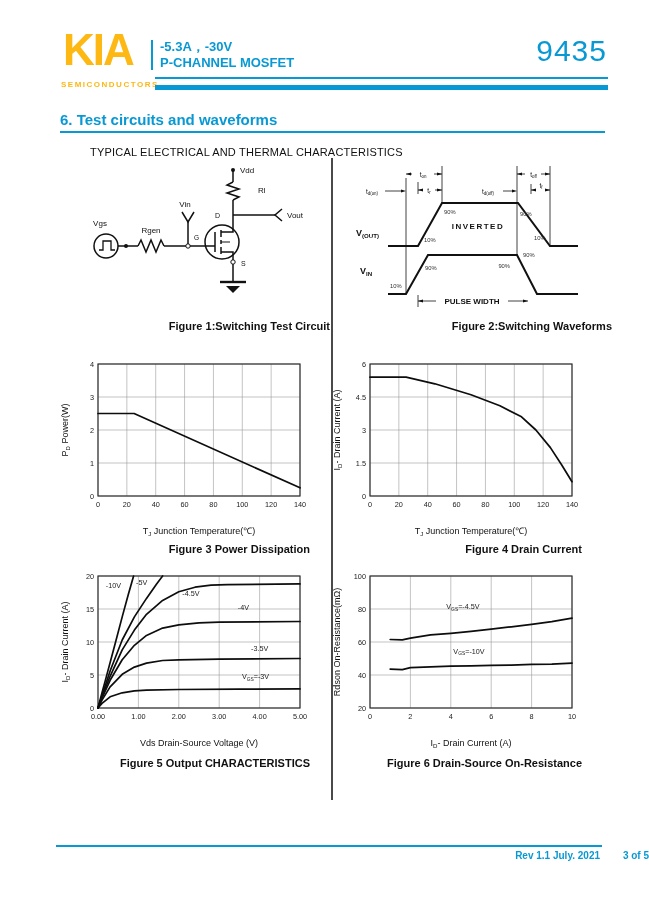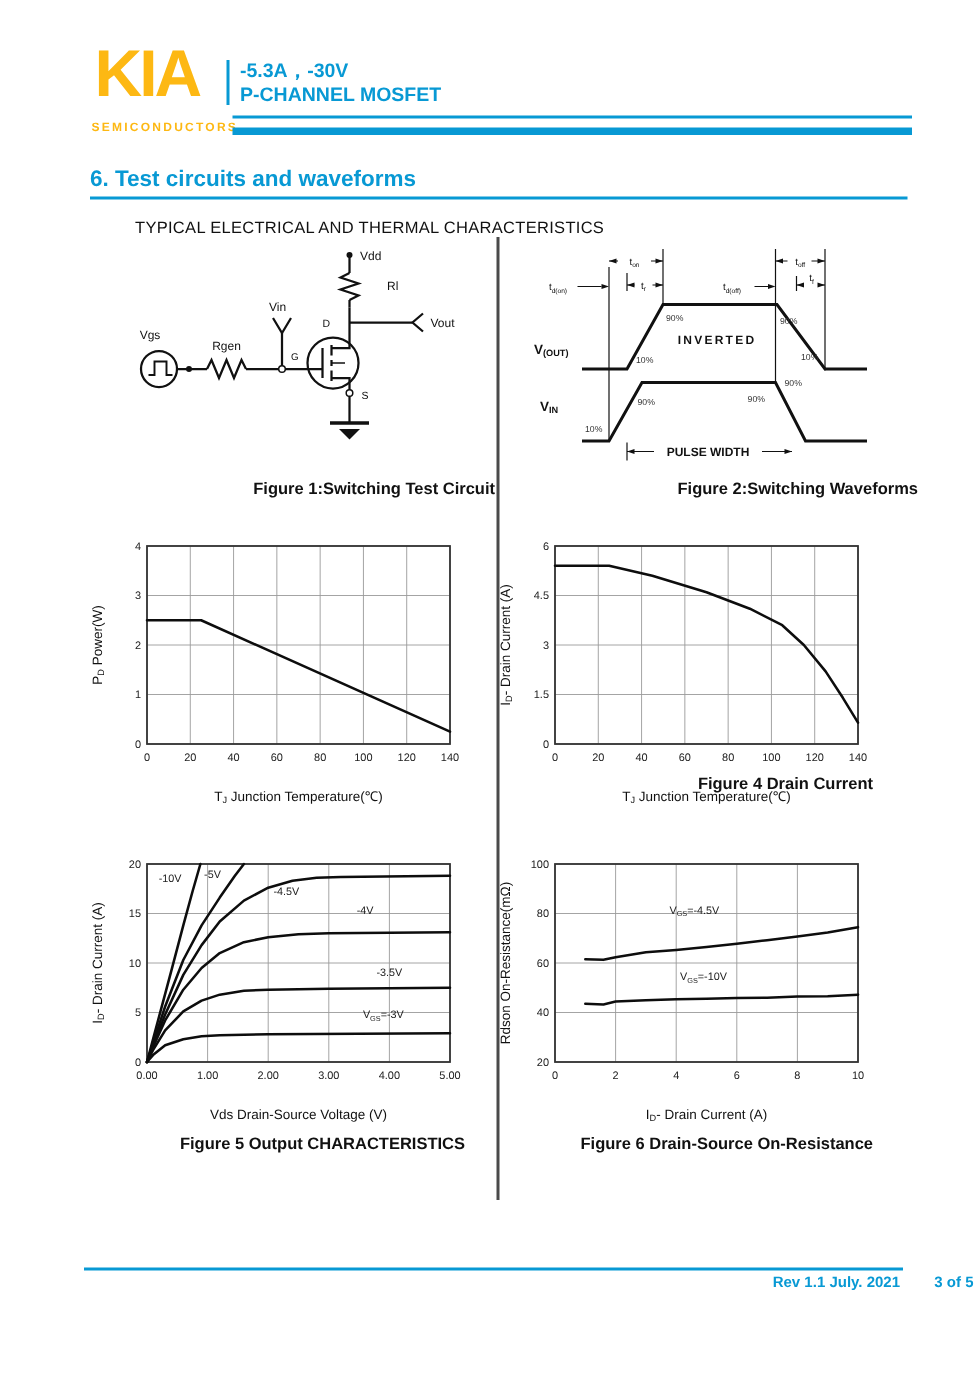--- a/index.html
+++ b/index.html
@@ -23,21 +23,21 @@
   .block-title{position:absolute;left:90px;top:146px;font-size:11px;font-weight:normal;color:#111;letter-spacing:.2px}
   .col-divider{position:absolute;left:331px;top:158px;width:1.5px;height:642px;background:#4a4a4a}
 
   .fig1{position:absolute;left:70px;top:160px;width:250px;height:155px}
   .fig2{position:absolute;left:348px;top:160px;width:268px;height:155px}
 
   .cap{position:absolute;font-size:11px;font-weight:bold;color:#111;text-align:right}
   .cap1{left:70px;top:320px;width:260px}
   .cap2{left:350px;top:320px;width:262px}
   .cap3{left:58px;top:543px;width:252px}
-  .cap4{left:330px;top:517px;width:252px}
+  .cap4{left:330px;top:543px;width:252px}
   .cap5{left:58px;top:757px;width:252px}
   .cap6{left:330px;top:757px;width:252px}
 
   .chart{position:absolute;width:252px;height:186px}
   .c3{left:58px;top:356px}
   .c4{left:330px;top:356px}
   .c5{left:58px;top:568px}
   .c6{left:330px;top:568px}
 
   .foot-rule{position:absolute;left:56px;top:845px;width:546px;height:2px;background:var(--accent)}
@@ -49,20 +49,21 @@
 </head>
 <body>
 
 <div class="page">
 
   <div class="logo">KIA</div>
   <div class="logo-sub">SEMICONDUCTORS</div>
   <div class="hdr-vrule"></div>
   <div class="rating">-5.3A，-30V</div>
   <div class="devline">P-CHANNEL MOSFET</div>
+  <div class="part">9435</div>
   <div class="rule-thin"></div>
   <div class="rule-thick"></div>
 
   <div class="section">6. Test circuits and waveforms</div>
   <div class="section-rule"></div>
   <div class="block-title">TYPICAL ELECTRICAL AND THERMAL CHARACTERISTICS</div>
   <div class="col-divider"></div>
 
   <svg class="fig1" viewBox="0 0 250 155">
     <g stroke="#111" stroke-width="1.5" fill="none">
@@ -198,20 +199,21 @@
       <text x="36" y="76.5" text-anchor="end" font-size="7.3" fill="#222"><tspan>2</tspan></text>
       <line x1="40" y1="41" x2="242" y2="41" stroke="#9a9a9a" stroke-width="0.6"></line>
       <text x="36" y="43.5" text-anchor="end" font-size="7.3" fill="#222"><tspan>3</tspan></text>
       <line x1="40" y1="8" x2="242" y2="8" stroke="#9a9a9a" stroke-width="0.6"></line>
       <text x="36" y="10.5" text-anchor="end" font-size="7.3" fill="#222"><tspan>4</tspan></text>
       <rect x="40" y="8" width="202" height="132" fill="none" stroke="#333" stroke-width="1.2"></rect>
       <polyline points="40.0,57.5 76.1,57.5 242.0,131.8" fill="none" stroke="#0d0d0d" stroke-width="1.7" stroke-linejoin="round" stroke-linecap="round"></polyline>
       <text x="141" y="178" text-anchor="middle" font-size="9" fill="#111"><tspan>T</tspan><tspan font-size="68%" dy="1.6">J</tspan><tspan dy="-1.6"> Junction Temperature(℃)</tspan></text>
       <text text-anchor="middle" font-size="9" fill="#111" transform="translate(10,74) rotate(-90)"><tspan>P</tspan><tspan font-size="68%" dy="1.6">D</tspan><tspan dy="-1.6"> Power(W)</tspan></text>
     </svg>
+  <div class="cap cap3">Figure 3 Power Dissipation</div>
 
   <svg class="chart c4" viewBox="0 0 252 186">
       <line x1="40" y1="8" x2="40" y2="140" stroke="#9a9a9a" stroke-width="0.6"></line>
       <text x="40" y="151" text-anchor="middle" font-size="7.3" fill="#222"><tspan>0</tspan></text>
       <line x1="68.85714285714286" y1="8" x2="68.85714285714286" y2="140" stroke="#9a9a9a" stroke-width="0.6"></line>
       <text x="68.85714285714286" y="151" text-anchor="middle" font-size="7.3" fill="#222"><tspan>20</tspan></text>
       <line x1="97.71428571428571" y1="8" x2="97.71428571428571" y2="140" stroke="#9a9a9a" stroke-width="0.6"></line>
       <text x="97.71428571428571" y="151" text-anchor="middle" font-size="7.3" fill="#222"><tspan>40</tspan></text>
       <line x1="126.57142857142857" y1="8" x2="126.57142857142857" y2="140" stroke="#9a9a9a" stroke-width="0.6"></line>
       <text x="126.57142857142857" y="151" text-anchor="middle" font-size="7.3" fill="#222"><tspan>60</tspan></text>

